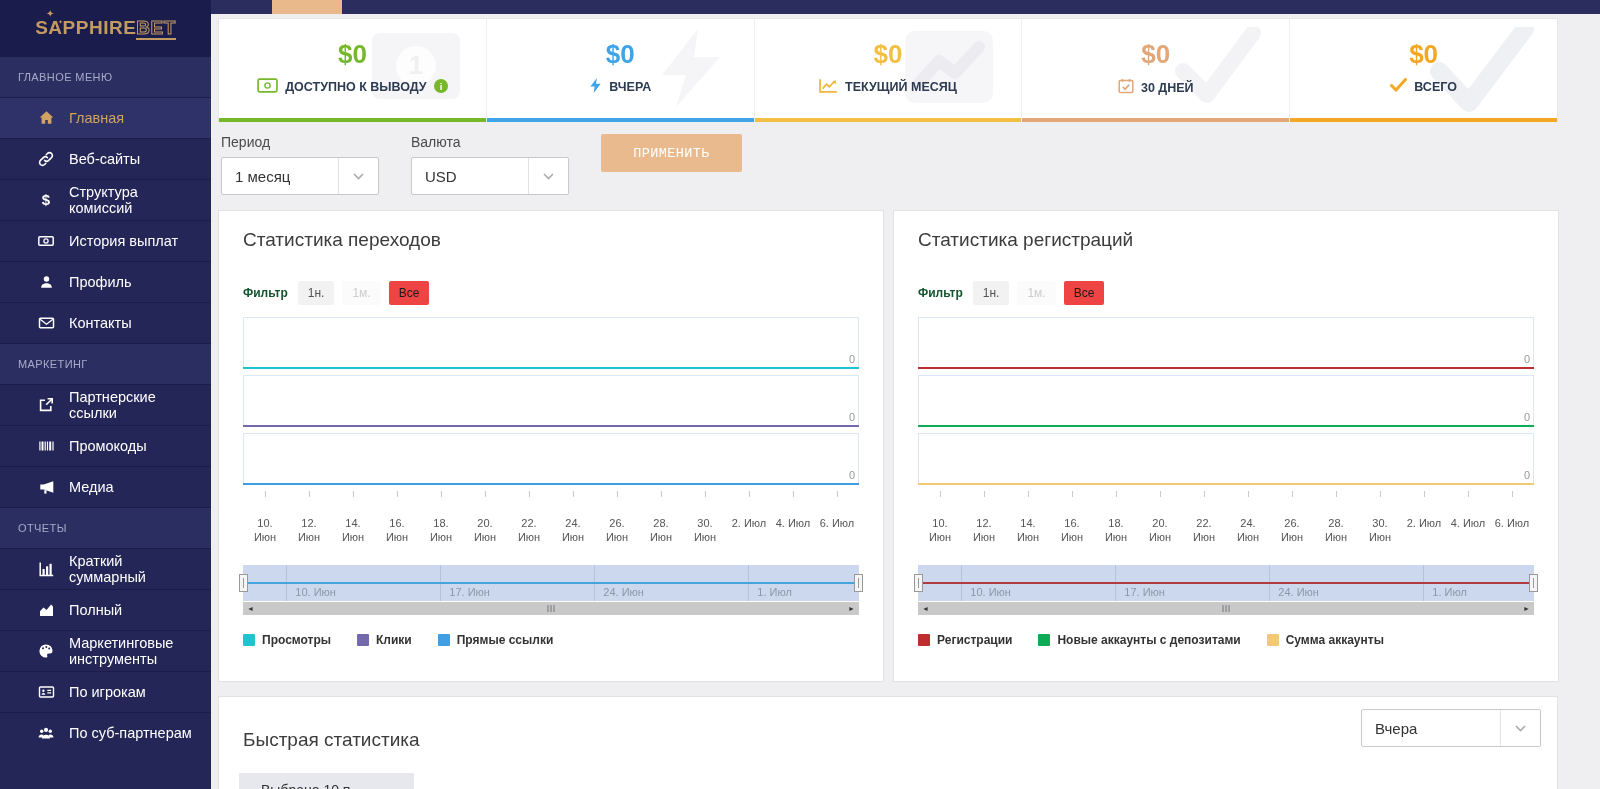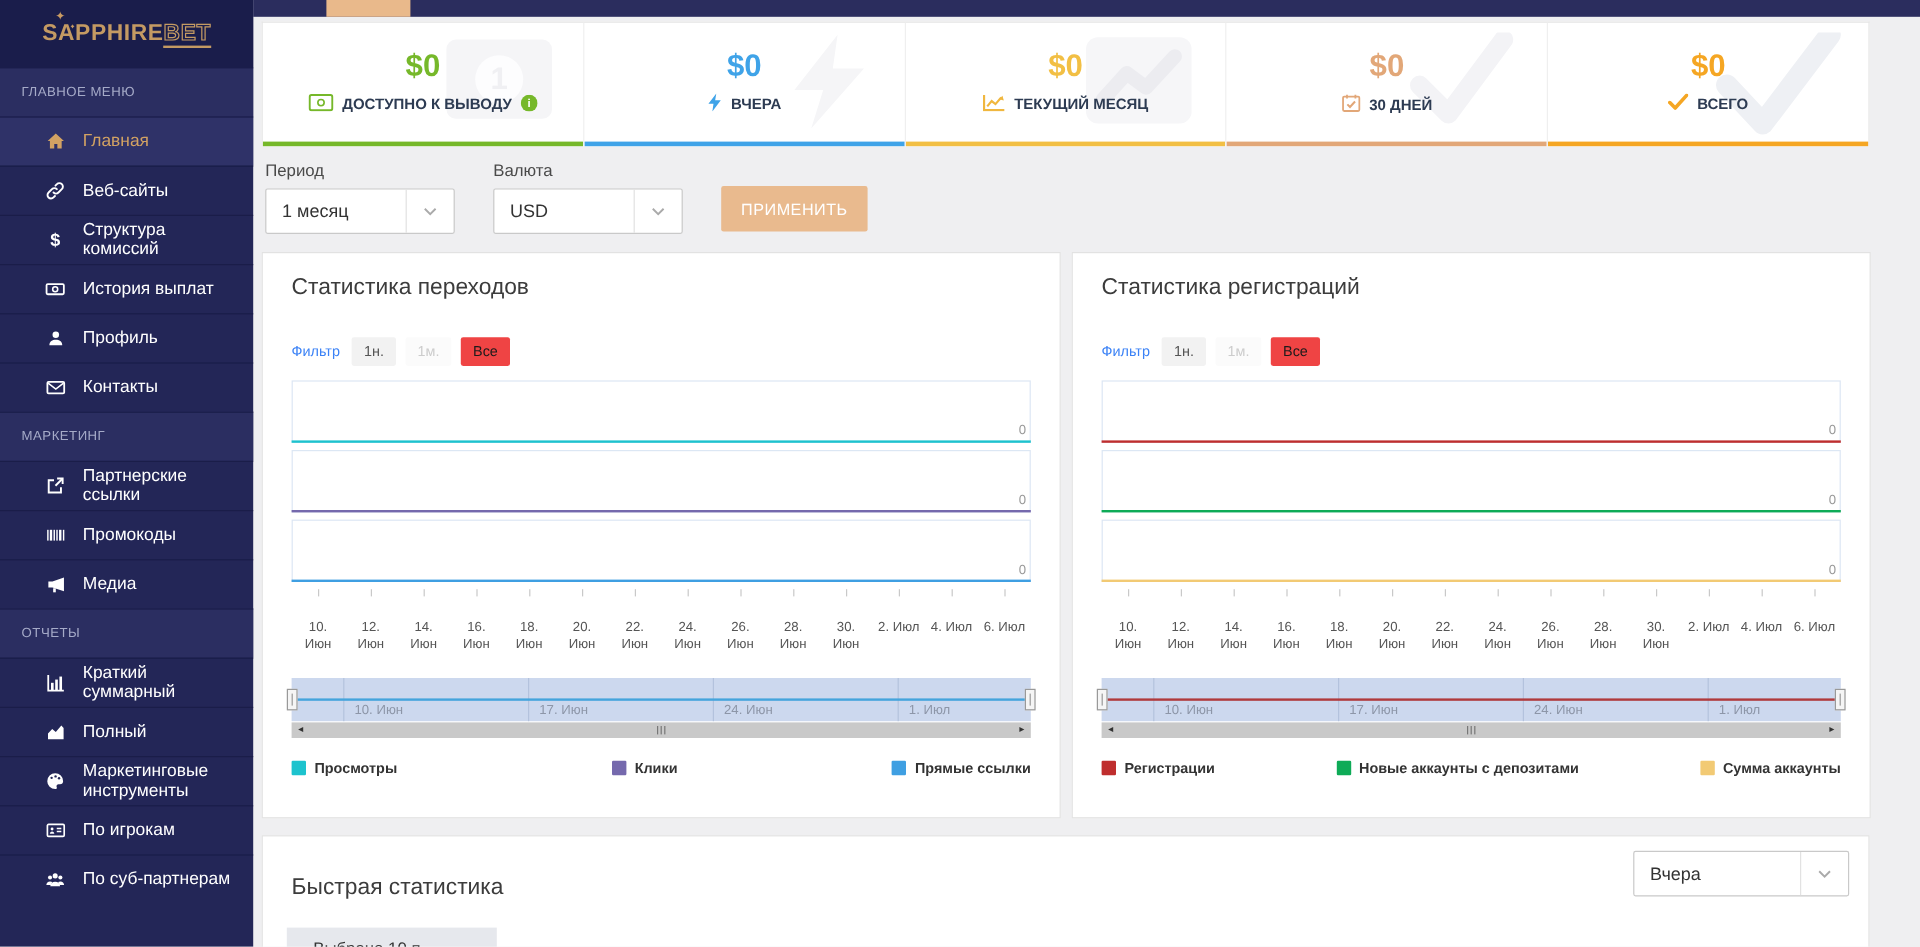--- a/index.html
+++ b/index.html
@@ -33,28 +33,28 @@
   .card .underline { position:absolute; left:0; right:0; bottom:0; height:4px; }
   .card .cval { text-align:center; margin-top:20px; font-size:26px; font-weight:bold; position:relative; z-index:2; }
   .card .clabel { display:flex; align-items:center; justify-content:center; gap:7px; margin-top:8px; font-size:12.5px; font-weight:bold; color:#2d3b52; position:relative; z-index:2; }
   .card .wm { position:absolute; right:18px; top:8px; z-index:1; }
 
   
   .filters { position:absolute; left:221px; top:134px; display:flex; gap:32px; }
   .fgroup .flab { font-size:14px; color:#4a4a4a; margin-bottom:7px; }
   .select { width:158px; height:38px; background:#fff; border:1px solid #c9c9c9; border-radius:2px; display:flex; align-items:center; padding-left:13px; font-size:15px; color:#333; position:relative; cursor:pointer; }
   .select .chev { position:absolute; right:0; top:0; width:40px; height:36px; display:flex; align-items:center; justify-content:center; border-left:1px solid #e2e2e2; }
-  .apply-btn { margin-top:21px; width:122px; height:38px; background:#e9ba8e; color:#fff; border:none; border-radius:2px; font-size:13.5px; letter-spacing:.4px; cursor:pointer; font-family:Liberation Sans, sans-serif; }
+  .apply-btn { width:141px; height:38px; background:#e9ba8e; color:#fff; border:none; border-radius:2px; font-size:13.5px; letter-spacing:.4px; cursor:pointer; font-family:Liberation Mono, monospace; }
 
   
   .chart-panel { position:absolute; top:210px; width:666px; height:472px; background:#fff; border:1px solid #e2e2e2; padding:18px 24px 0 24px; overflow:hidden; }
   .chart-panel.left { left:218px; } .chart-panel.right { left:893px; }
   .chart-title { font-size:19px; font-weight:normal; color:#3c3c3c; }
   .cfilter-row { margin-top:30px; display:flex; align-items:center; gap:8px; }
-  .cfilter-row .flabel { font-size:12px; color:#3b82f6; margin-right:2px; }
+  .cfilter-row .flabel { font-size:12px; color:#14532d; margin-right:2px;font-weight:bold; }
   .fbtn { font-family:inherit; font-size:12px; padding:5px 10px; border:none; border-radius:2px; background:#f2f2f2; color:#555; cursor:pointer; }
   .fbtn.disabled { background:#fbfbfb; color:#ccc; }
   .fbtn.active { background:#ef4444; color:#1b1b1b; font-weight:normal; }
   .panes { margin-top:12px; }
   .pane { height:52px; border:1px solid #dce7f4; position:relative; margin-bottom:6px; background:#fff; }
   .pane .pline { position:absolute; left:-1px; right:-1px; bottom:-1px; height:2px; }
   .pane .pval { position:absolute; right:3px; bottom:3px; font-size:11px; color:#999; }
   .ticks { display:flex; height:8px; margin-top:1px; }
   .ticks span { flex:1; display:flex; justify-content:center; }
   .ticks i { width:1px; height:6px; background:#c9c9c9; }
@@ -63,21 +63,21 @@
   .navigator { margin-top:20px; height:36px; background:#ccd8ee; position:relative; }
   .navigator .sep { position:absolute; top:0; bottom:0; width:1px; background:#b3c2dd; }
   .navigator .navline { position:absolute; left:0; right:0; top:17px; height:2px; }
   .navigator .navlab { position:absolute; bottom:3px; font-size:11px; color:#8d96a8; }
   .nhandle { position:absolute; top:9px; width:9px; height:18px; background:#f5f5f5; border:1px solid #999; z-index:3; display:flex; align-items:center; justify-content:center; cursor:ew-resize; }
   .nhandle i { width:1px; height:10px; background:#999; }
   .sbar { height:13px; background:#c9c9c9; margin-top:1px; position:relative; display:flex; align-items:center; justify-content:space-between; padding:0 4px; }
   .sbar .arr { font-size:7px; color:#333; cursor:pointer; line-height:1; }
   .sbar .grip { position:absolute; left:50%; transform:translateX(-50%); display:flex; gap:2px; }
   .sbar .grip i { width:1px; height:7px; background:#777; }
-  .legend { margin-top:18px; display:flex; justify-content:space-between; gap:26px; }
+  .legend { margin-top:18px; display:flex; justify-content:flex-start; gap:26px; }
   .litem { display:flex; align-items:center; gap:7px; font-size:12px; font-weight:bold; color:#333; cursor:pointer; }
   .litem .sq { width:12px; height:12px; border-radius:1px; }
 
   
   .quick { position:absolute; left:218px; top:696px; width:1340px; height:130px; background:#fff; border:1px solid #e2e2e2; padding:20px 16px 0 24px; }
   .quick h2 { font-size:19px; font-weight:normal; color:#3c3c3c; margin-top:12px; }
   .quick .select { position:absolute; right:16px; top:12px; width:180px; }
   .quick .qtab { position:absolute; left:20px; top:76px; width:175px; height:44px; background:#e6e8ed; font-size:14px; color:#333; padding:9px 0 0 22px; }
 </style>
 </head>

